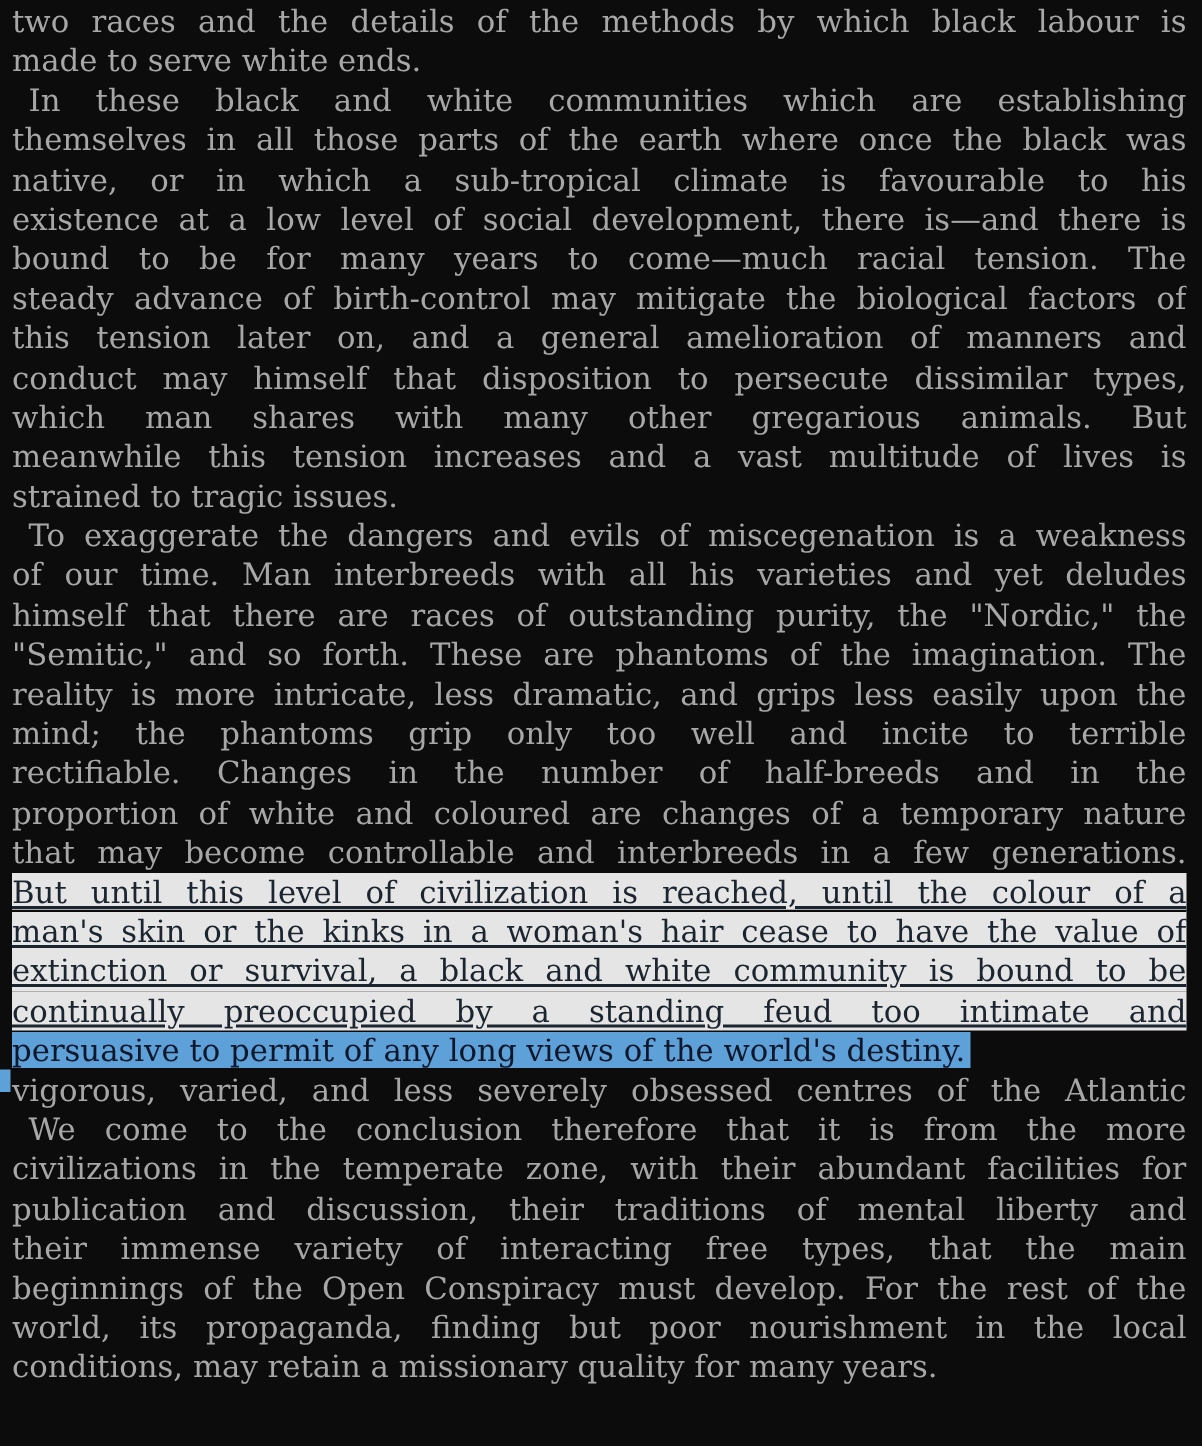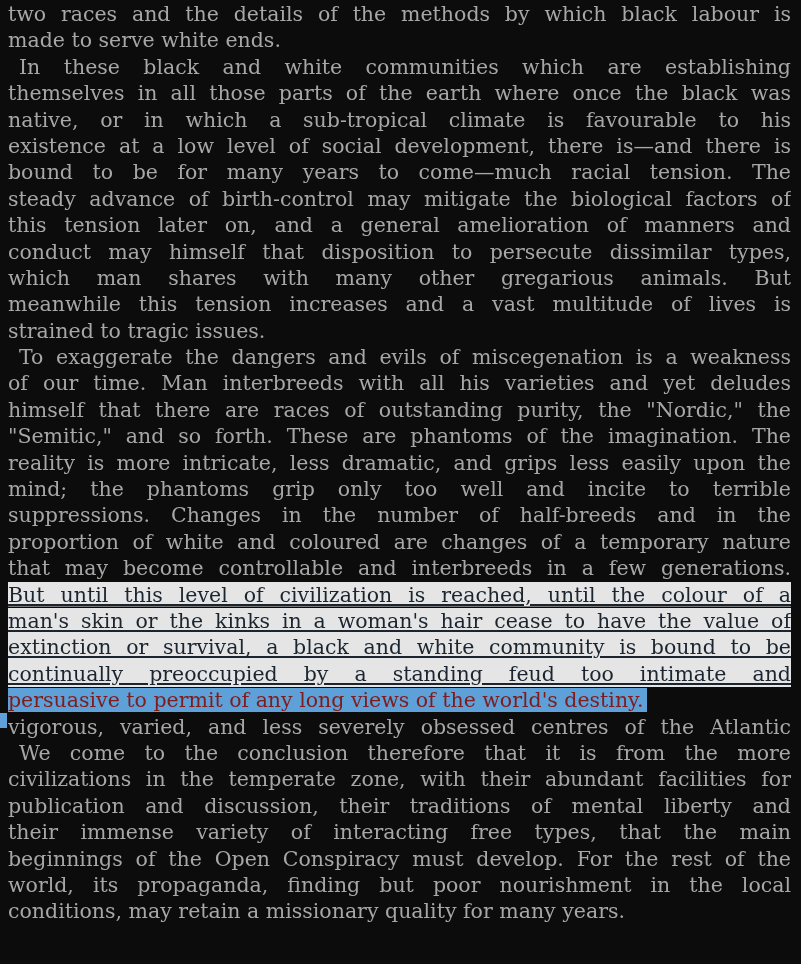--- a/index.html
+++ b/index.html
@@ -46,21 +46,21 @@
     color: #1b2530;
     text-decoration: underline;
   }
   
   .ln.hl.gap {
     box-shadow: inset 0 -1.5px 0 0 #0c0c0c;
   }
   
   .hl-part {
     background: #5ea0d8;
-    color: #7f1d1d;
+    color: #0f172a;
     padding-right: 3px;
   }
   
   .sel-handle {
     position: absolute;
     left: 0;
     top: 713px;
     width: 7px;
     height: 15px;
     background: #5ea0d8;
@@ -91,21 +91,21 @@
       <div class="ln end">strained to tragic issues.</div>
     </div>
 
     <div class="para">
       <div class="ln ind">To exaggerate the dangers and evils of miscegenation is a weakness</div>
       <div class="ln">of our time. Man interbreeds with all his varieties and yet deludes</div>
       <div class="ln">himself that there are races of outstanding purity, the "Nordic," the</div>
       <div class="ln">"Semitic," and so forth. These are phantoms of the imagination. The</div>
       <div class="ln">reality is more intricate, less dramatic, and grips less easily upon the</div>
       <div class="ln">mind; the phantoms grip only too well and incite to terrible</div>
-      <div class="ln">suppressions. Changes in the number of half-breeds and in the</div>
+      <div class="ln">rectifiable. Changes in the number of half-breeds and in the</div>
       <div class="ln">proportion of white and coloured are changes of a temporary nature</div>
       <div class="ln">that may become controllable and interbreeds in a few generations.</div>
       <div class="ln hl gap">But until this level of civilization is reached, until the colour of a</div>
       <div class="ln hl">man's skin or the kinks in a woman's hair cease to have the value of</div>
       <div class="ln hl">extinction or survival, a black and white community is bound to be</div>
       <div class="ln hl">continually preoccupied by a standing feud too intimate and</div>
       <div class="ln end"><span class="hl-part">persuasive to permit of any long views of the world's destiny.</span></div>
     </div>
 
     <div class="para">

